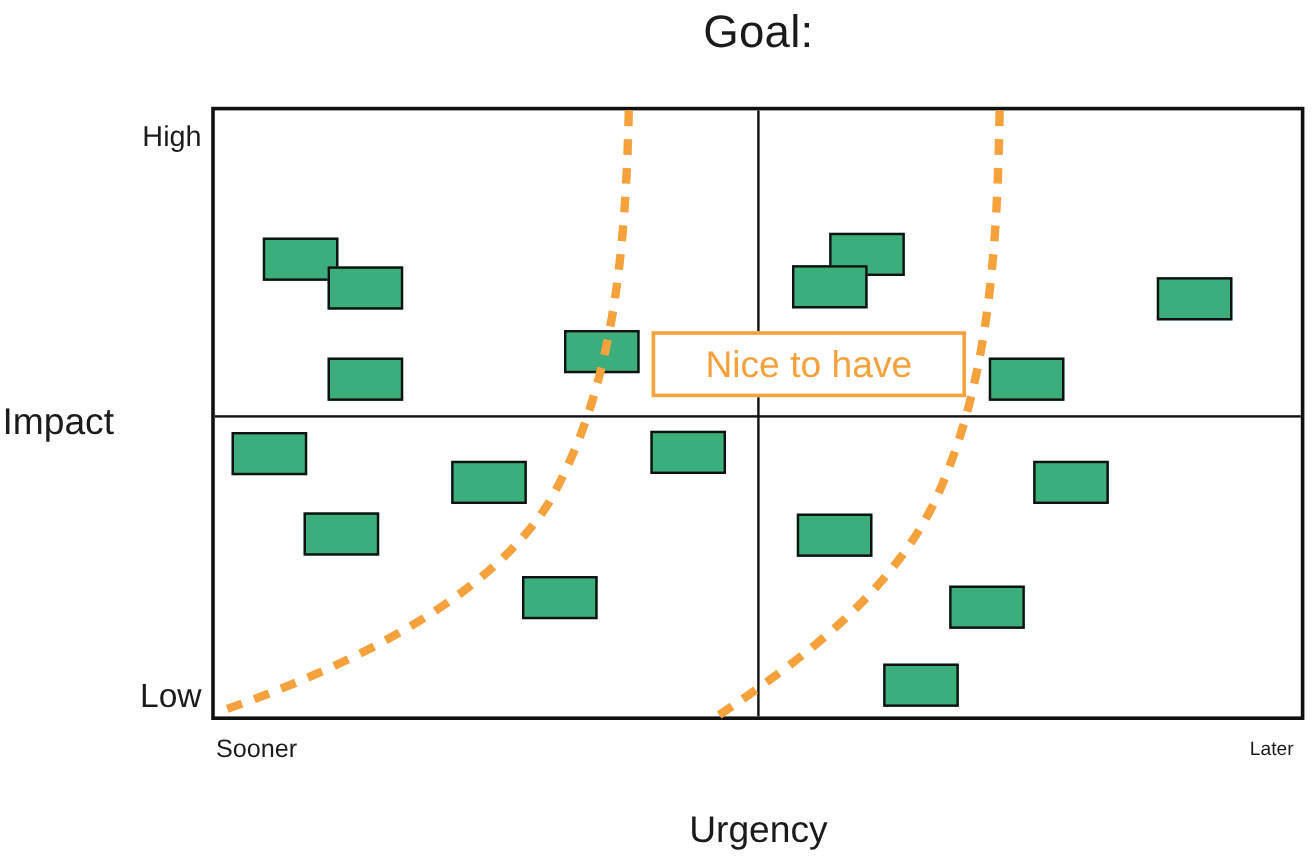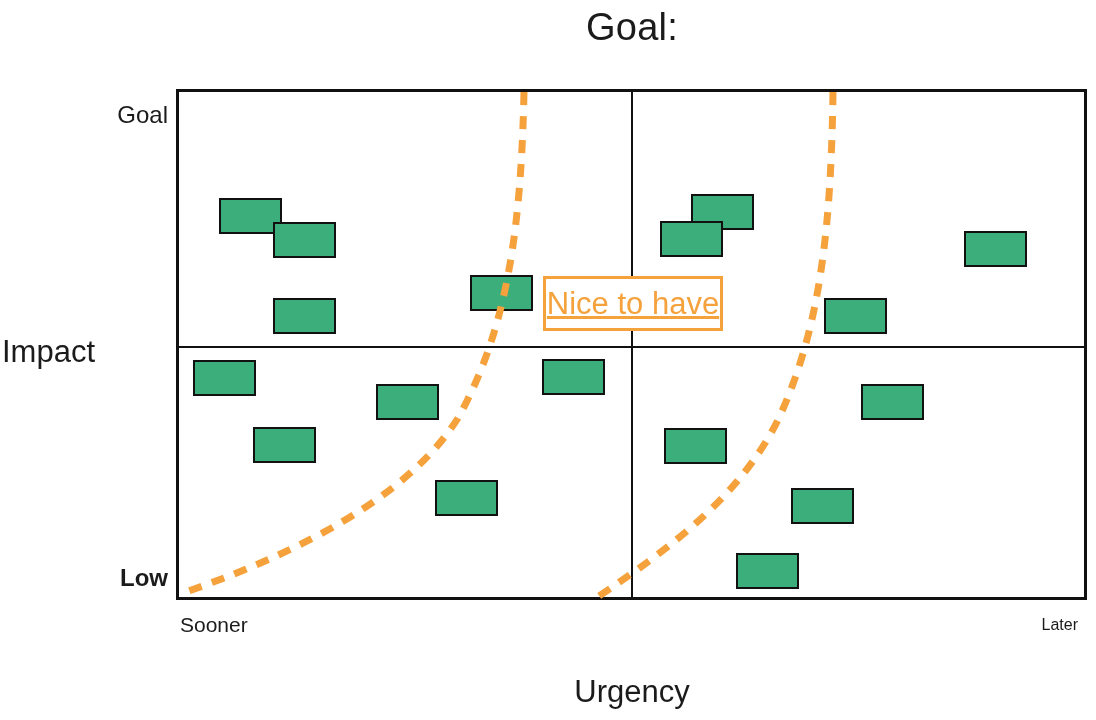--- a/index.html
+++ b/index.html
@@ -20,57 +20,57 @@
 
   
   .matrix{position:absolute;left:176px;top:89px;width:911px;height:511px;
     border:3px solid #111;background:#fff;}
   .divider-v{position:absolute;left:452px;top:0;bottom:0;width:2px;background:#111;}
   .divider-h{position:absolute;top:254px;left:0;right:0;height:2px;background:#111;}
 
   
   .axis-label{position:absolute;color:var(--ink);}
   .lbl-high{left:80px;top:101px;width:88px;text-align:right;font-size:24px;}
-  .lbl-low{left:80px;top:564px;width:88px;text-align:right;font-size:24px;font-weight:bold;}
+  .lbl-low{left:80px;top:564px;width:88px;text-align:right;font-size:28px;}
   .lbl-impact{left:2px;top:334px;font-size:31px;}
   .lbl-sooner{left:180px;top:613px;font-size:21px;}
   .lbl-later{right:18px;top:616px;font-size:16px;}
   .lbl-urgency{left:632px;top:674px;transform:translateX(-50%);font-size:31px;}
 
   
   .card{position:absolute;width:63px;height:36px;background:var(--green);
     border:2.5px solid #111;}
 
   
   .curves{position:absolute;left:0;top:0;width:1096px;height:720px;pointer-events:none;}
   .curve{fill:none;stroke:var(--orange);stroke-width:7;stroke-dasharray:13 11;}
 
   
   .qbox{position:absolute;display:flex;align-items:center;justify-content:center;
     background:#fff;border:3px solid var(--orange);color:var(--orange);
     font-size:31px;white-space:nowrap;padding:0 6px;}
   .q-must{left:199px;top:109px;width:153px;height:58px;}
-  .q-nice{left:543px;top:276px;width:180px;height:55px;text-decoration:underline;}
+  .q-nice{left:543px;top:276px;width:262px;height:55px;}
   .q-wont{left:914px;top:463px;width:163px;height:57px;}
 </style>
 </head>
 <body>
 
 <div class="canvas">
 
   <div class="title-row">
     <span class="title-goal">Goal:</span>
   </div>
 
   <div class="matrix">
     <div class="divider-v"></div>
     <div class="divider-h"></div>
   </div>
 
-  <div class="axis-label lbl-high">Goal</div>
+  <div class="axis-label lbl-high">High</div>
   <div class="axis-label lbl-low">Low</div>
   <div class="axis-label lbl-impact">Impact</div>
   <div class="axis-label lbl-sooner">Sooner</div>
   <div class="axis-label lbl-later">Later</div>
   <div class="axis-label lbl-urgency">Urgency</div>
 
   <div>
       <div class="card" style="left: 219px; top: 198px;"></div>
       <div class="card" style="left: 273px; top: 222px;"></div>
       <div class="card" style="left: 273px; top: 298px;"></div>

